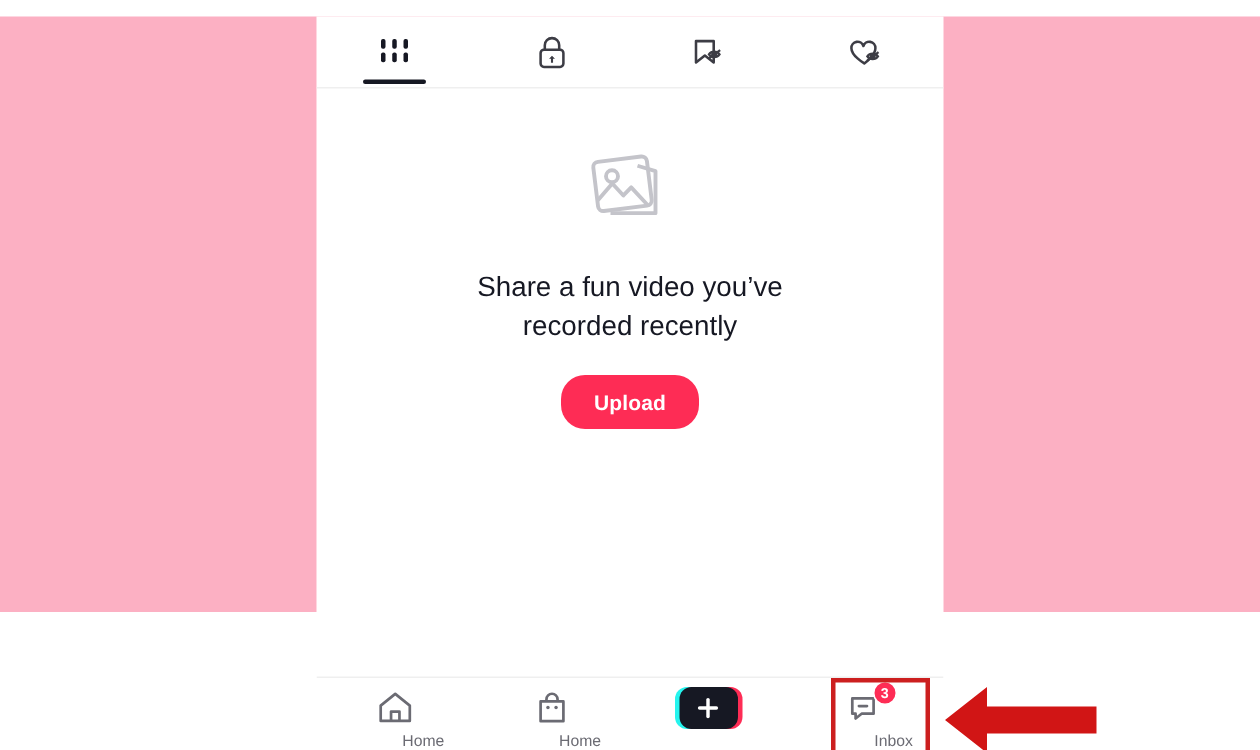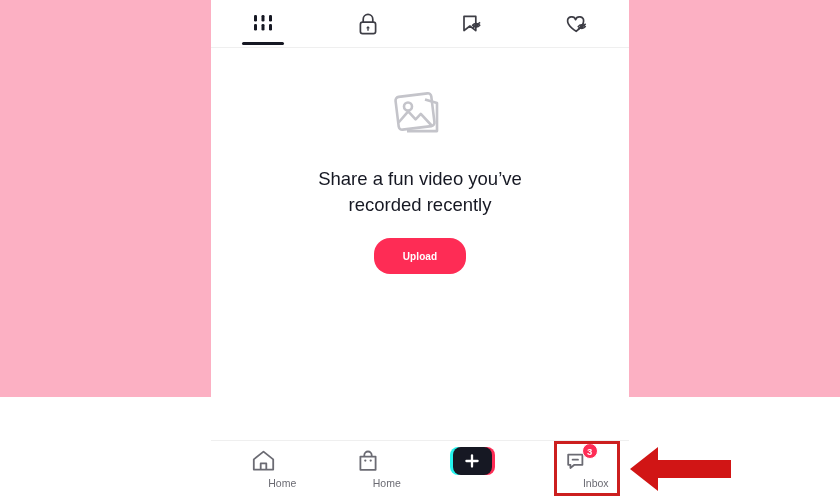--- a/index.html
+++ b/index.html
@@ -5,20 +5,21 @@
   * { box-sizing: border-box; margin: 0; padding: 0; }
   html, body {
     width: 840px; height: 500px;
     overflow: hidden;
     font-family: "Liberation Sans", sans-serif;
   }
   #root {
     position: relative;
     width: 840px; height: 397px;
     background: #fcb0c3;
+    margin-top: 11px;
   }
   
   #phone {
     position: absolute;
     left: 211px; top: 0;
     width: 418px; height: 500px;
     background: #ffffff;
     overflow: hidden;
   }
   
@@ -64,21 +65,21 @@
     color: #161823;
     font-weight: 400;
   }
   #upload-btn {
     margin-top: 20px;
     width: 92px; height: 36px;
     background: #fe2c55;
     color: #ffffff;
     border: none;
     border-radius: 16px;
-    font-size: 10px;
+    font-size: 14px;
     font-family: "Liberation Sans", sans-serif;
     font-weight: 700;
     cursor: pointer;
     letter-spacing: .1px;
     text-align: center;
   }
   
   #bottomnav {
     position: absolute;
     left: 0; right: 0; bottom: 0;

